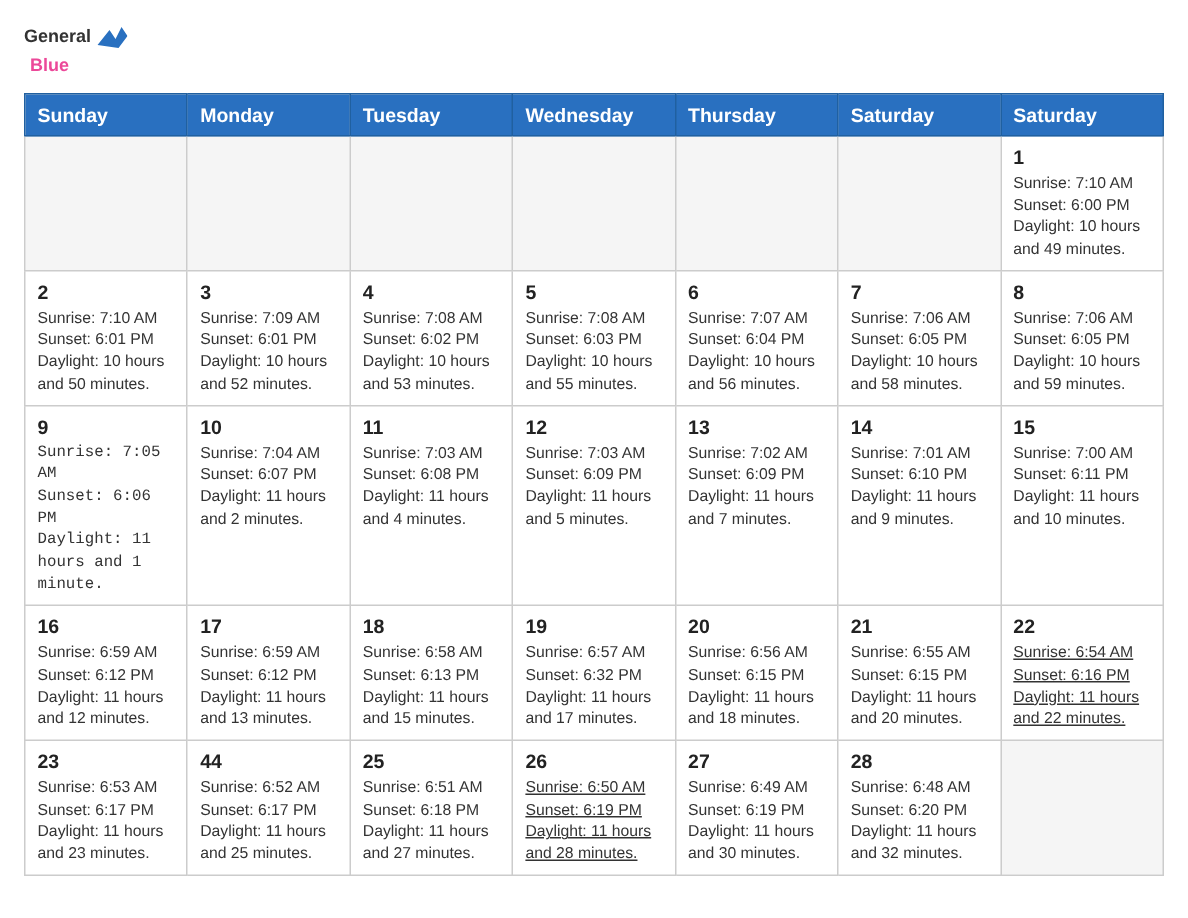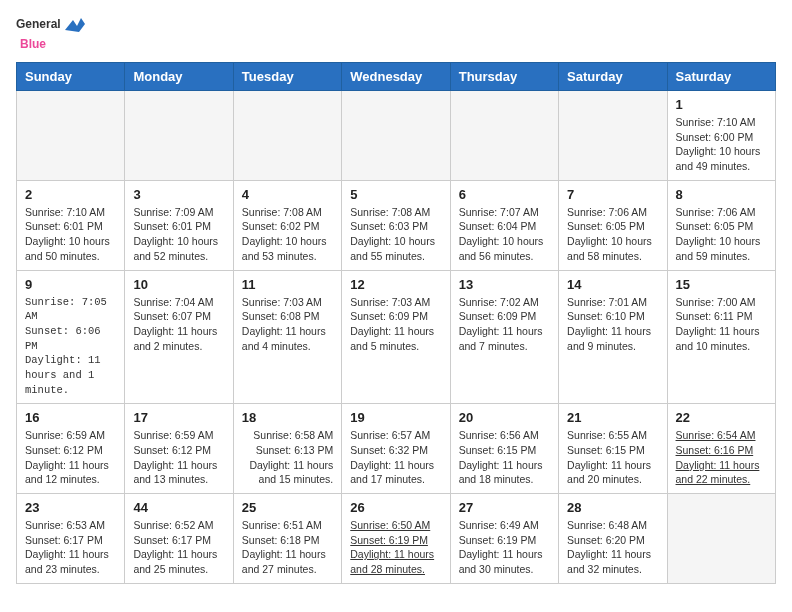--- a/index.html
+++ b/index.html
@@ -224,21 +224,21 @@
 Daylight: 11 hours and 12 minutes.</div>
         </td>
         <td>
           <div class="day-number">17</div>
           <div class="day-info" style="white-space: pre-line;">Sunrise: 6:59 AM
 Sunset: 6:12 PM
 Daylight: 11 hours and 13 minutes.</div>
         </td>
         <td>
           <div class="day-number">18</div>
-          <div class="day-info" style="white-space: pre-line; text-align: right;">Sunrise: 6:58 AM
+          <div class="day-info" style="white-space: pre-line;">Sunrise: 6:58 AM
 Sunset: 6:13 PM
 Daylight: 11 hours and 15 minutes.</div>
         </td>
         <td>
           <div class="day-number">19</div>
           <div class="day-info" style="white-space: pre-line;">Sunrise: 6:57 AM
 Sunset: 6:32 PM
 Daylight: 11 hours and 17 minutes.</div>
         </td>
         <td>

